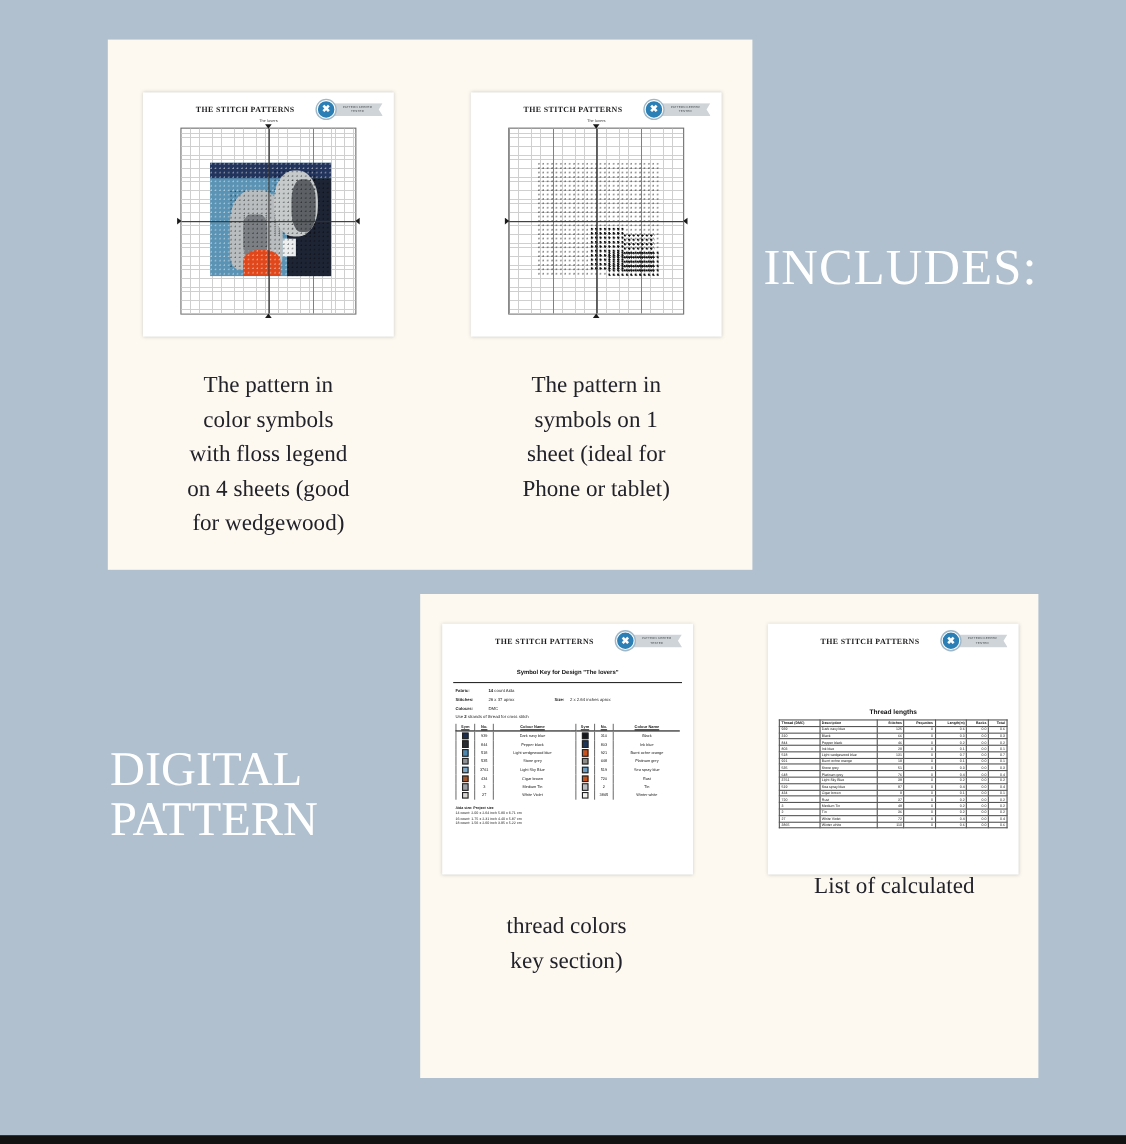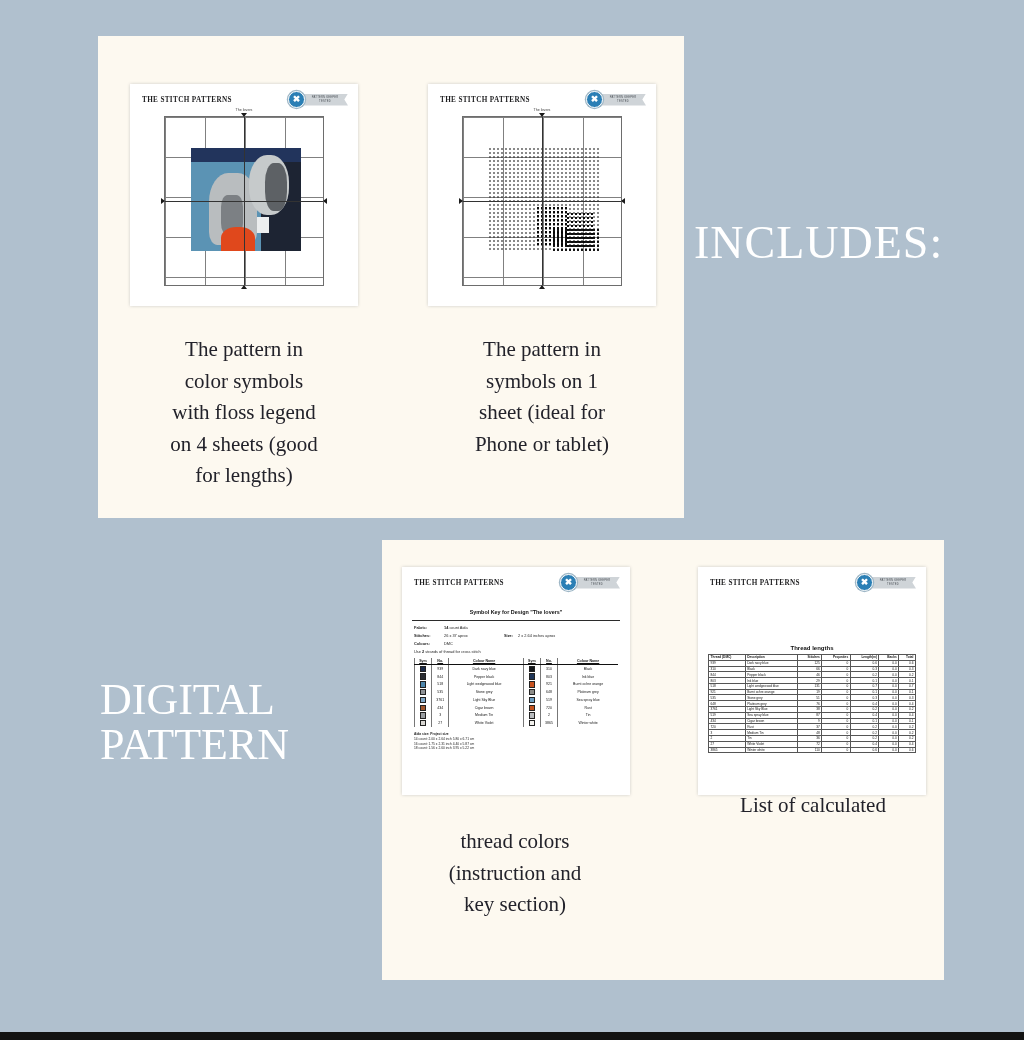--- a/index.html
+++ b/index.html
@@ -45,20 +45,21 @@
     overflow:hidden;
   }
   .sheet-hd{
     display:flex;align-items:center;justify-content:space-between;
     padding:7px 10px 2px 12px;
   }
   .sheet-title{
     font-family:"Liberation Serif", serif;
     font-size:7.2px;letter-spacing:.35px;color:#1d1d1f;font-weight:700;
     white-space:nowrap;
+    margin-left:36px;
   }
   
   .badge{display:flex;align-items:center;}
   .badge .seal{
     width:15px;height:15px;border-radius:50%;
     background:#2b7fb5;border:1.6px solid #ffffff;
     box-shadow:0 0 0 1.2px #9fb7c6;
     display:flex;align-items:center;justify-content:center;
     color:#fff;font-size:9px;font-weight:700;line-height:1;
     font-family:"Liberation Sans", sans-serif;
@@ -271,21 +272,21 @@
       <div class="tri r"></div>
     </div>
   </div>
 </div>
 
 <div class="cap" style="left:134px;top:334px;width:220px;">
     <div>The pattern in</div>
     <div>color symbols</div>
     <div>with floss legend</div>
     <div>on 4 sheets (good</div>
-    <div>for lengths)</div>
+    <div>for wedgewood)</div>
   </div>
 <div class="cap" style="left:424px;top:334px;width:236px;">
     <div>The pattern in</div>
     <div>symbols on 1</div>
     <div>sheet (ideal for</div>
     <div>Phone or tablet)</div>
   </div>
 
 <div class="sheet" style="left:402px;top:567px;width:228px;height:228px;">
   <div class="sheet-hd">
@@ -593,20 +594,19 @@
           <td class="num">0.6</td>
           <td class="num">0.0</td>
           <td class="num">0.6</td>
         </tr>
       </tbody>
   </table>
 </div>
 
 <div class="cap" style="left:406px;top:826px;width:218px;">
     <div>thread colors</div>
-    <div>(instruction and</div>
     <div>key section)</div>
   </div>
 <div class="cap" style="left:700px;top:790px;width:226px;">
     <div>List of calculated</div>
   </div>
 
 <div class="bottom-bar"></div>
 
 </body></html>

